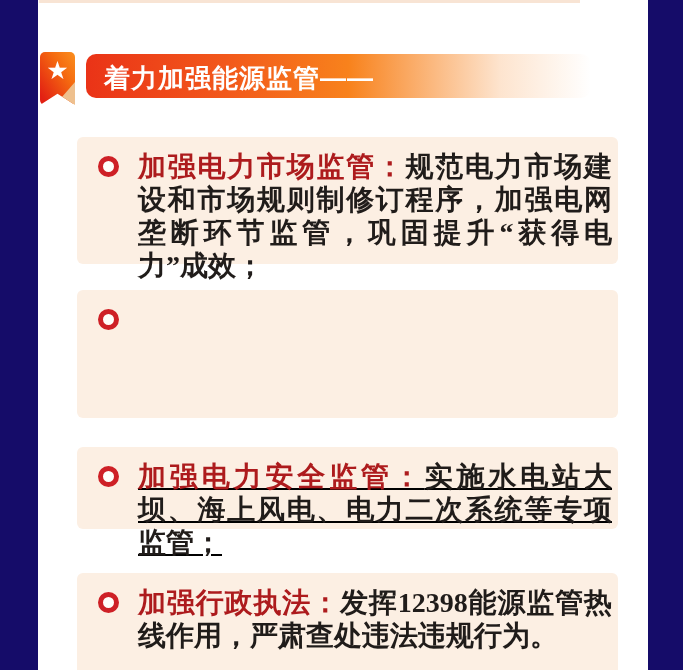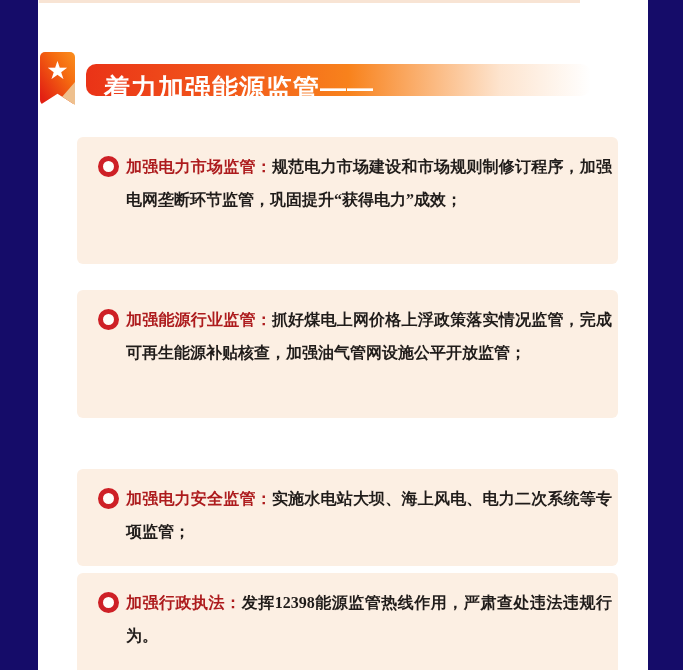--- a/index.html
+++ b/index.html
@@ -29,21 +29,21 @@
   .bookmark .fold{
     position:absolute;right:0;bottom:0;width:20px;height:23px;
     background:#eec08e;
     clip-path:polygon(100% 0,100% 100%,0 100%);
   }
   .bookmark .star{
     position:absolute;left:0;top:3px;width:100%;
     text-align:center;color:#ffffff;font-size:25px;line-height:30px;
   }
   .banner{
-    position:absolute;left:46px;top:12px;height:32px;width:505px;
+    position:absolute;left:46px;top:2px;height:44px;width:505px;
     border-radius:10px;
     background:linear-gradient(90deg,#ea3317 0%,#f2591b 28%,#f8821c 52%,rgba(250,178,116,0.35) 82%,rgba(255,255,255,0) 100%);
   }
   .banner-title{
     display:block;
     padding-left:18px;
     line-height:48px;
     color:#ffffff;
     font-size:26px;
     font-weight:bold;
@@ -52,35 +52,36 @@
   }
   
   .box{
     position:absolute;left:77px;width:541px;
     background:#fcefe3;border-radius:6px;
     box-sizing:border-box;
     padding:13px 6px 10px 49px;
   }
   .box-1{top:137px;height:127px;}
   .box-2{top:290px;height:128px;}
-  .box-3{top:469px;height:97px;}
+  .box-3{top:447px;height:82px;text-decoration:underline;}
   .box-4{top:573px;height:114px;}
   .bullet{
     position:absolute;left:21px;top:19px;
     width:11px;height:11px;
     border:5px solid #ce2026;border-radius:50%;
     background:#fffdf9;
   }
   .box-text{
     font-family:"Liberation Serif","DejaVu Serif",serif;
     font-weight:bold;
-    font-size:16px;
+    font-size:28px;
     line-height:33px;
     color:#201c1a;
     text-align:justify;
+    margin-left:12px;
   }
   .box-text .hd{color:#ad1b1d;}
 </style>
 </head>
 <body>
 
 <div class="content-panel"></div>
 <div class="top-strip"></div>
 
 <div class="header-row">
@@ -93,21 +94,20 @@
   </div>
 </div>
 
 <div class="box box-1">
   <span class="bullet"></span>
   <div class="box-text"><span class="hd">加强电力市场监管：</span><span>规范电力市场建设和市场规则制修订程序，加强电网垄断环节监管，巩固提升“获得电力”成效；</span></div>
 </div>
 
 <div class="box box-2">
   <span class="bullet"></span>
-  <div class="box-text"><span class="hd">加强能源行业监管：</span><span>抓好煤电上网价格上浮政策落实情况监管，完成可再生能源补贴核查，加强油气管网设施公平开放监管；</span></div>
 </div>
 
 <div class="box box-3">
   <span class="bullet"></span>
   <div class="box-text"><span class="hd">加强电力安全监管：</span><span>实施水电站大坝、海上风电、电力二次系统等专项监管；</span></div>
 </div>
 
 <div class="box box-4">
   <span class="bullet"></span>
   <div class="box-text"><span class="hd">加强行政执法：</span><span>发挥12398能源监管热线作用，严肃查处违法违规行为。</span></div>

